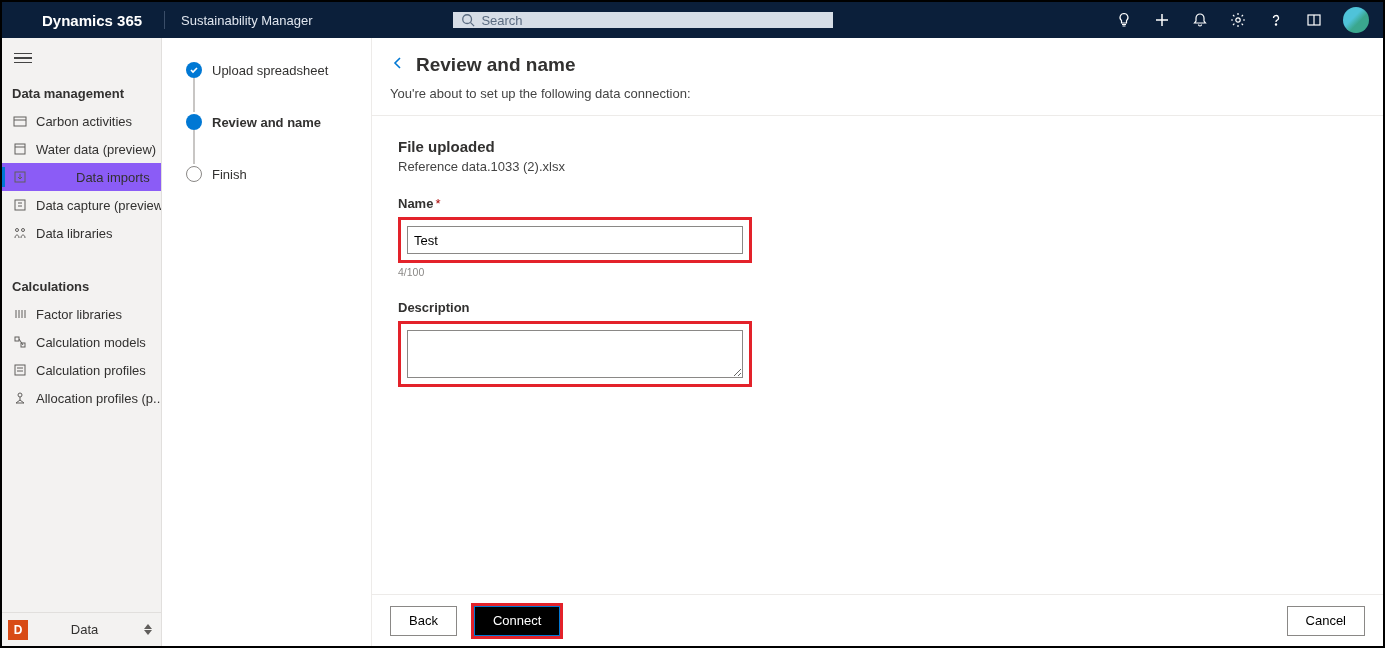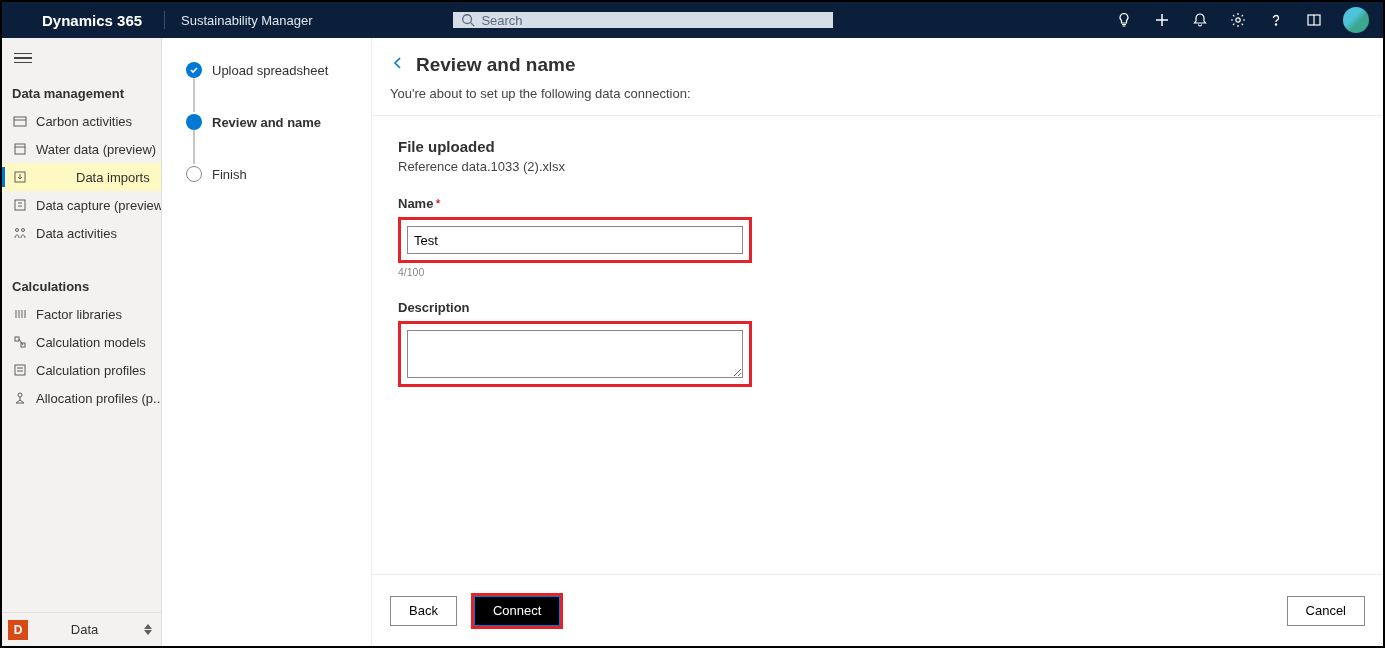--- a/index.html
+++ b/index.html
@@ -25,21 +25,21 @@
   
   .body { flex:1; display:flex; overflow:hidden; }
 
   
   .sidebar { width:160px; background:#f3f2f1; border-right:1px solid #e1dfdd; display:flex; flex-direction:column; }
   .hamburger-row { height:40px; display:flex; align-items:center; padding-left:12px; }
   .hamburger { width:18px; display:flex; flex-direction:column; gap:3px;}
   .hamburger span{height:1.5px;background:#444;}
   .side-section-title { font-weight:600; padding:8px 10px 6px; font-size:13px;}
   .side-item { display:flex; align-items:center; gap:8px; padding:6px 8px 6px 10px; cursor:pointer; font-size:13px; color:#323130; white-space:nowrap; overflow:hidden; text-overflow:ellipsis;}
-  .side-item.active { background:#fef9c3; position:relative;gap:48px;}
+  .side-item.active { background:#8b5cf6; position:relative;gap:48px;}
   .side-item.active::before { content:""; position:absolute; left:0; top:4px; bottom:4px; width:3px; background:#0078d4;}
   .side-icon { width:16px; height:16px; flex:0 0 16px; display:flex; align-items:center; justify-content:center; color:#605e5c;}
   .sidebar-spacer { flex:1; }
   .area-switch { height:34px; border-top:1px solid #e1dfdd; display:flex; align-items:center; padding:0 6px; gap:8px;}
   .area-badge { width:20px; height:20px; background:#d84b16; color:#fff; font-weight:600; display:flex; align-items:center; justify-content:center; font-size:12px;}
   .area-name { flex:1; font-size:13px;text-align:center;}
   .updown { width:14px; display:flex; flex-direction:column; align-items:center; gap:1px;}
   .updown svg{display:block;}
 
   
@@ -63,21 +63,21 @@
   .subtitle { padding:10px 0 0 18px; font-size:13px; color:#444;}
   .form-area { padding:22px 0 0 26px; flex:1; overflow:auto;}
   .section-heading { font-weight:600; font-size:15px; margin-bottom:4px;}
   .filename { font-size:13px; color:#444; margin-bottom:22px;}
   .field-label { font-size:13px; font-weight:600; margin-bottom:6px;}
   .req { color:#a80000; font-weight:400; margin-left:2px;}
   .hl-wrap { border:3px solid #e3222a; padding:6px; display:inline-block;}
   .name-input { width:336px; height:28px; border:1px solid #8a8886; padding:2px 6px; font-size:13px; font-family:inherit; outline:none; display:block;}
   .char-count { font-size:10.5px; color:#8a8886; margin-top:3px; margin-bottom:22px;}
   .desc-box { width:336px; height:48px; border:1px solid #8a8886; resize:both; font-family:inherit; font-size:13px; padding:4px 6px; display:block;}
-  .footer { height:72px; border-top:1px solid #edebe9; display:flex; align-items:center; padding:0 18px; gap:14px;}
+  .footer { height:52px; border-top:1px solid #edebe9; display:flex; align-items:center; padding:0 18px; gap:14px;}
   .btn { height:30px; padding:0 18px; font-size:13px; cursor:pointer; border:1px solid #8a8886; background:#fff; font-family:inherit;}
   .btn-primary { background:#000000; border-color:#0078d4; color:#fff;}
   .hl-btn { border:3px solid #e3222a; display:inline-block;}
   .footer-spacer{flex:1;}
 </style>
 </head>
 <body>
 
 <div class="frame">
 
@@ -195,21 +195,21 @@
         <span>Data capture (preview)</span>
       </div>
       <div class="side-item">
         <div class="side-icon">
             <svg width="14" height="14" viewBox="0 0 14 14" fill="none" stroke="#605e5c" stroke-width="1">
               <circle cx="4" cy="4" r="1.5"></circle>
               <circle cx="10" cy="4" r="1.5"></circle>
               <path d="M2 12c0-2 1-3 2-3s2 1 2 3M8 12c0-2 1-3 2-3s2 1 2 3"></path>
             </svg>
           </div>
-        <span>Data activities</span>
+        <span>Data libraries</span>
       </div>
 
       <div class="side-section-title" style="margin-top:24px">Calculations</div>
       <div class="side-item">
         <div class="side-icon">
             <svg width="14" height="14" viewBox="0 0 14 14" fill="none" stroke="#605e5c" stroke-width="1">
               <line x1="3" y1="3" x2="3" y2="11"></line>
               <line x1="6" y1="3" x2="6" y2="11"></line>
               <line x1="9" y1="3" x2="9" y2="11"></line>
               <line x1="12" y1="3" x2="12" y2="11"></line>

